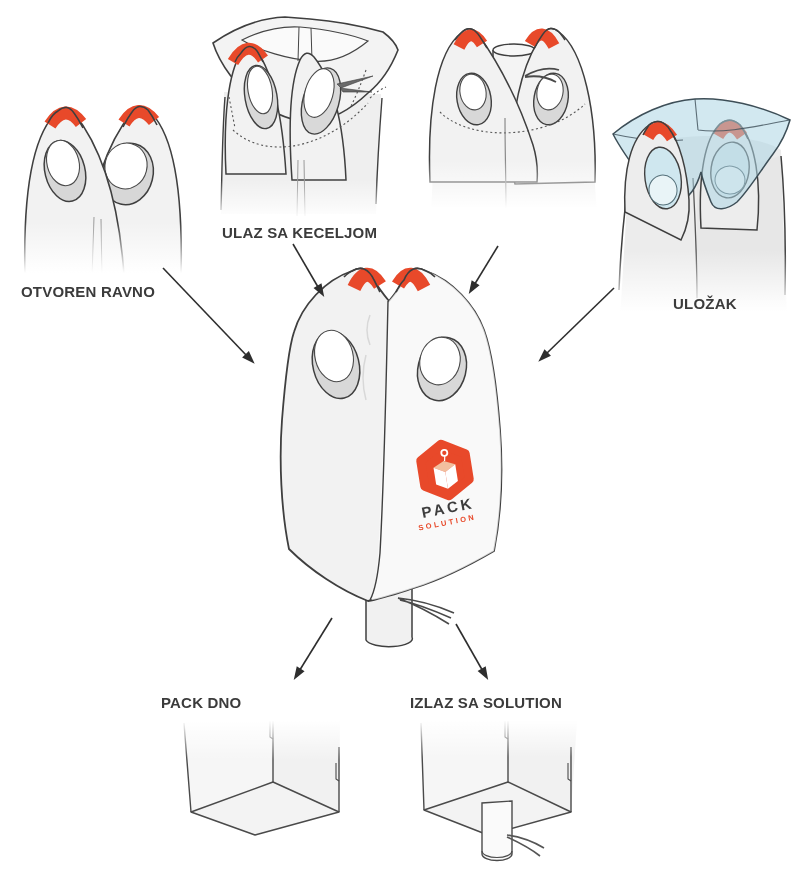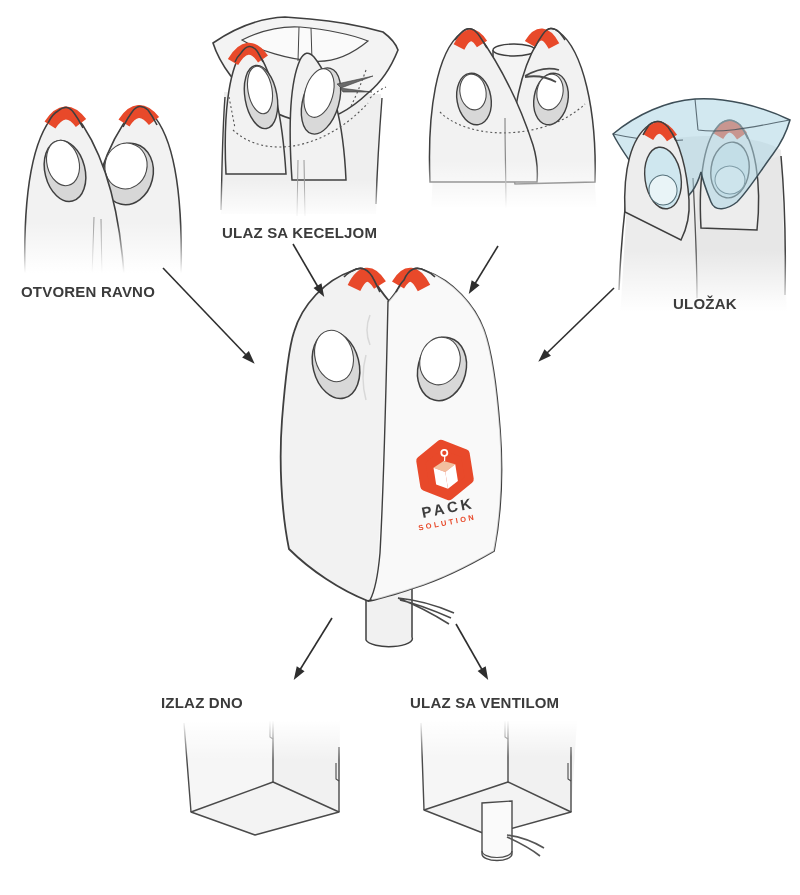--- a/index.html
+++ b/index.html
@@ -219,16 +219,16 @@
       <g>
         <line x1="456" y1="624" x2="482.5" y2="670.5"></line>
           <polygon points="487,678 479,671.1 485.1,667.6"></polygon>
       </g>
     </g>
   </svg>
 
   <div class="label" style="left:21px;top:283px;width:160px">OTVOREN RAVNO</div>
   <div class="label" style="left:222px;top:224px;width:170px">ULAZ SA KECELJOM</div>
   <div class="label" style="left:673px;top:295px;width:120px">ULOŽAK</div>
-  <div class="label" style="left:161px;top:694px;width:160px">IZLAZ DNO</div>
-  <div class="label" style="left:410px;top:694px;width:165px">ULAZ SA VENTILOM</div>
+  <div class="label" style="left:161px;top:694px;width:160px">PACK DNO</div>
+  <div class="label" style="left:410px;top:694px;width:165px">IZLAZ SA SOLUTION</div>
 
 </div>
 
 </body></html>

